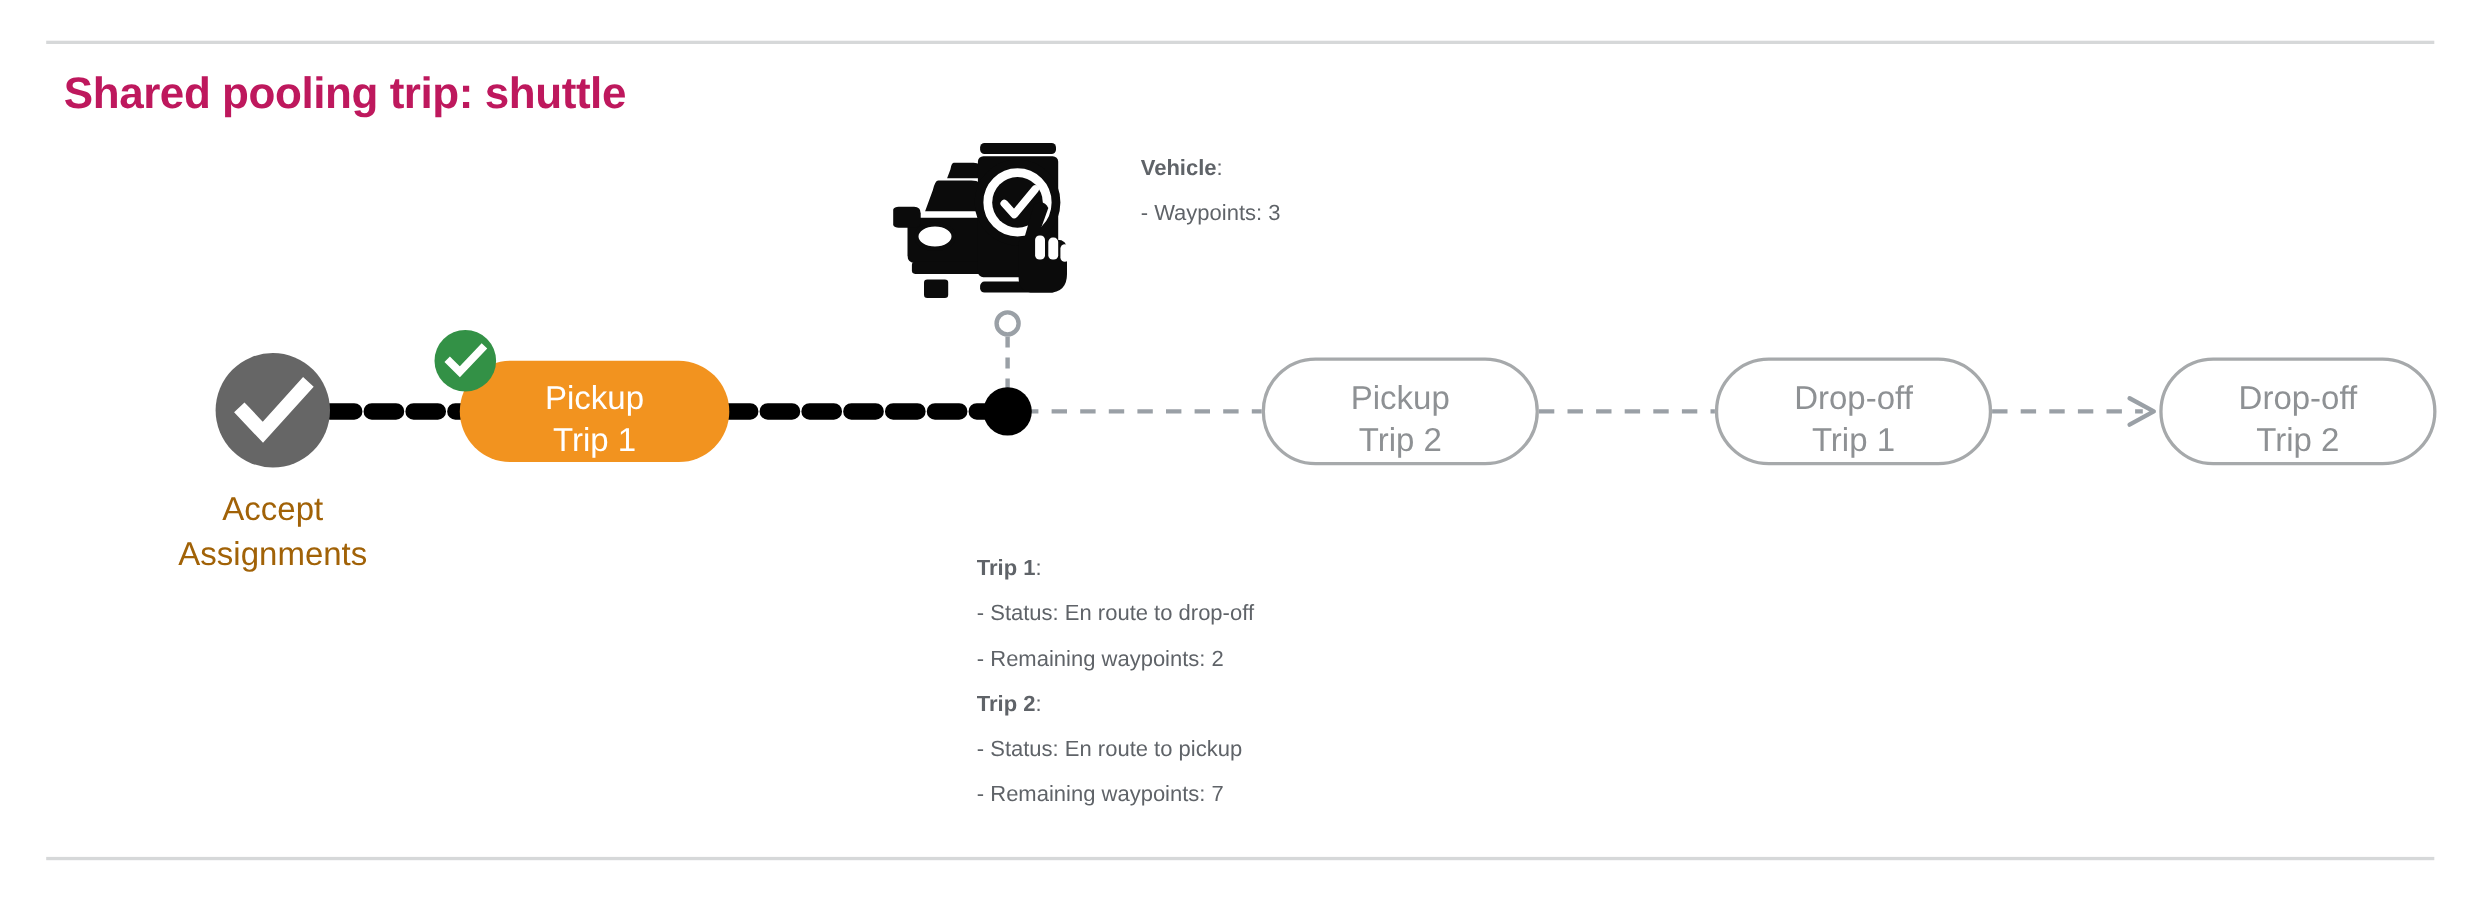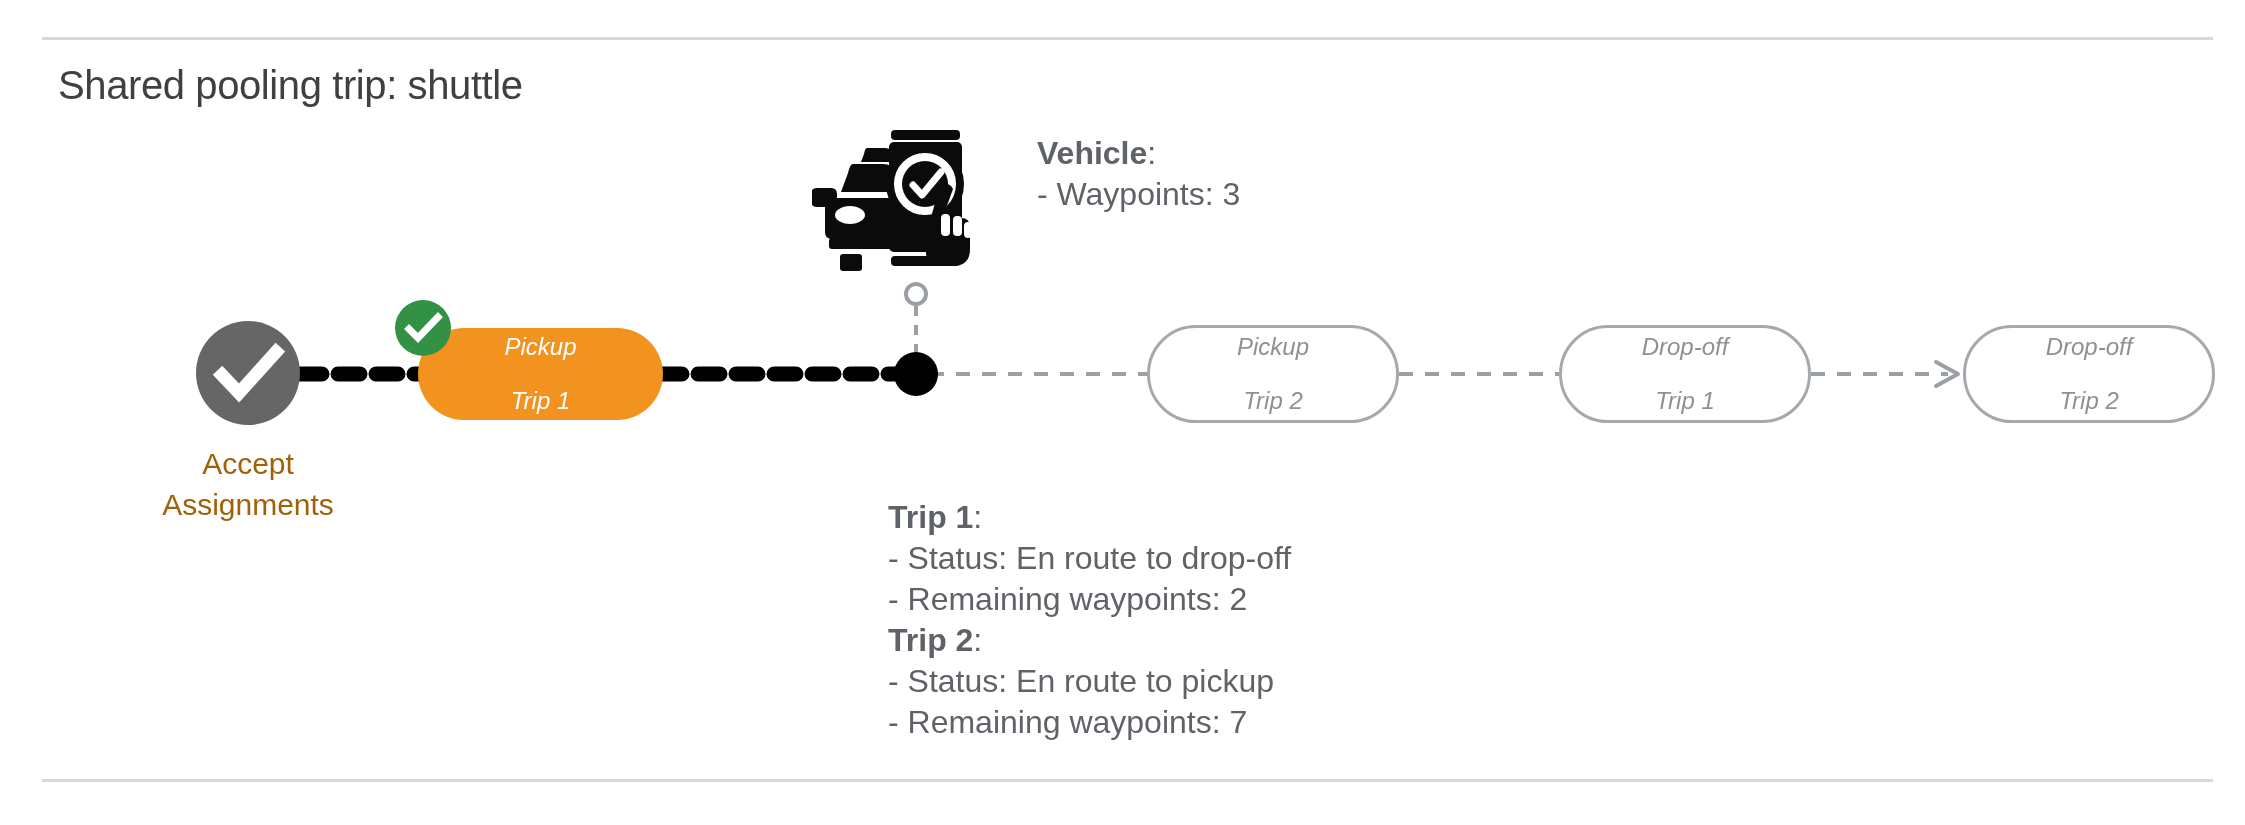--- a/index.html
+++ b/index.html
@@ -30,31 +30,31 @@
   }
   .divider.top    { top: 37px; }
   .divider.bottom { top: 779px; }
 
   
   .page-title {
     position: absolute;
     left: 58px;
     top: 63px;
     font-size: 40px;
-    font-weight: normal;
-    color: #404040;
+    font-weight: bold;
+    color: #be185d;
     letter-spacing: -0.4px;
     white-space: nowrap;
   }
 
   
   .info-block {
     position: absolute;
     color: #5f6368;
-    font-size: 32px;
+    font-size: 20px;
     line-height: 41px;
     white-space: nowrap;
   }
   .info-block .hd { font-weight: bold; color: #5f6368; }
   .info-block .hd .colon { font-weight: normal; }
   .info-vehicle { left: 1037px; top: 133px; }
   .info-trips   { left: 888px;  top: 497px; }
 
   
   .stage {
@@ -88,27 +88,26 @@
     color: #a16207;
   }
 
   
   .pill {
     position: absolute;
     box-sizing: border-box;
     display: flex;
     flex-direction: column;
     align-items: center;
-    justify-content: space-between;
+    justify-content: flex-end;
     border-radius: 60px;
-    font-size: 24px;
+    font-size: 30px;
     line-height: 38px;
     text-align: center;
     white-space: nowrap;
-    font-style: italic;
   }
   .pill .l1, .pill .l2 { display: block; }
 
   .pill.active {
     background: #f2931f;
     color: #ffffff;
     border: none;
   }
   .pill.inactive {
     background: #ffffff;

